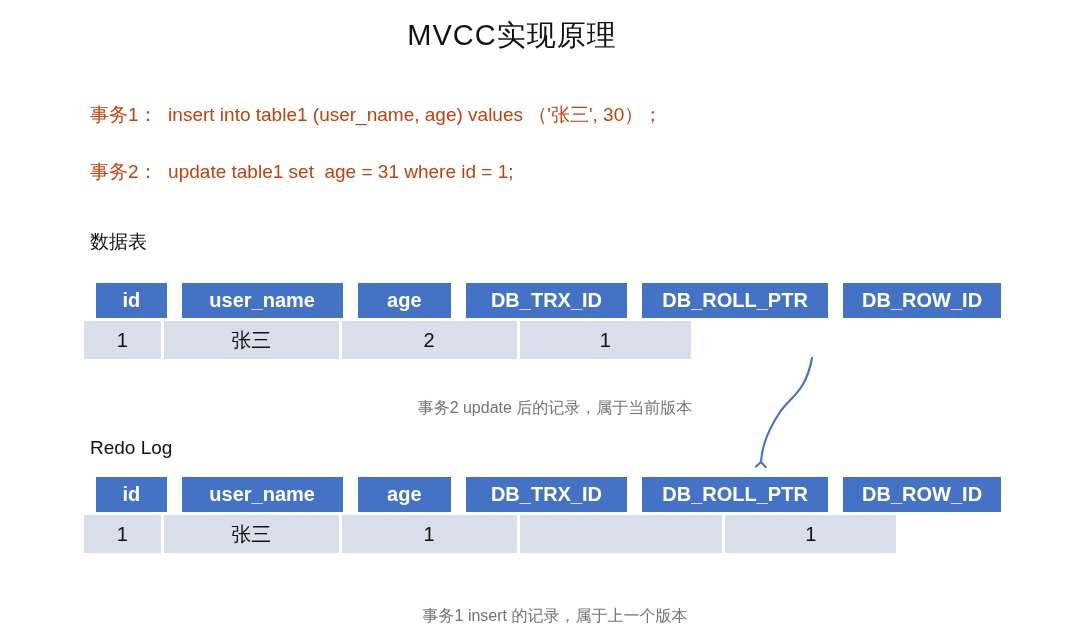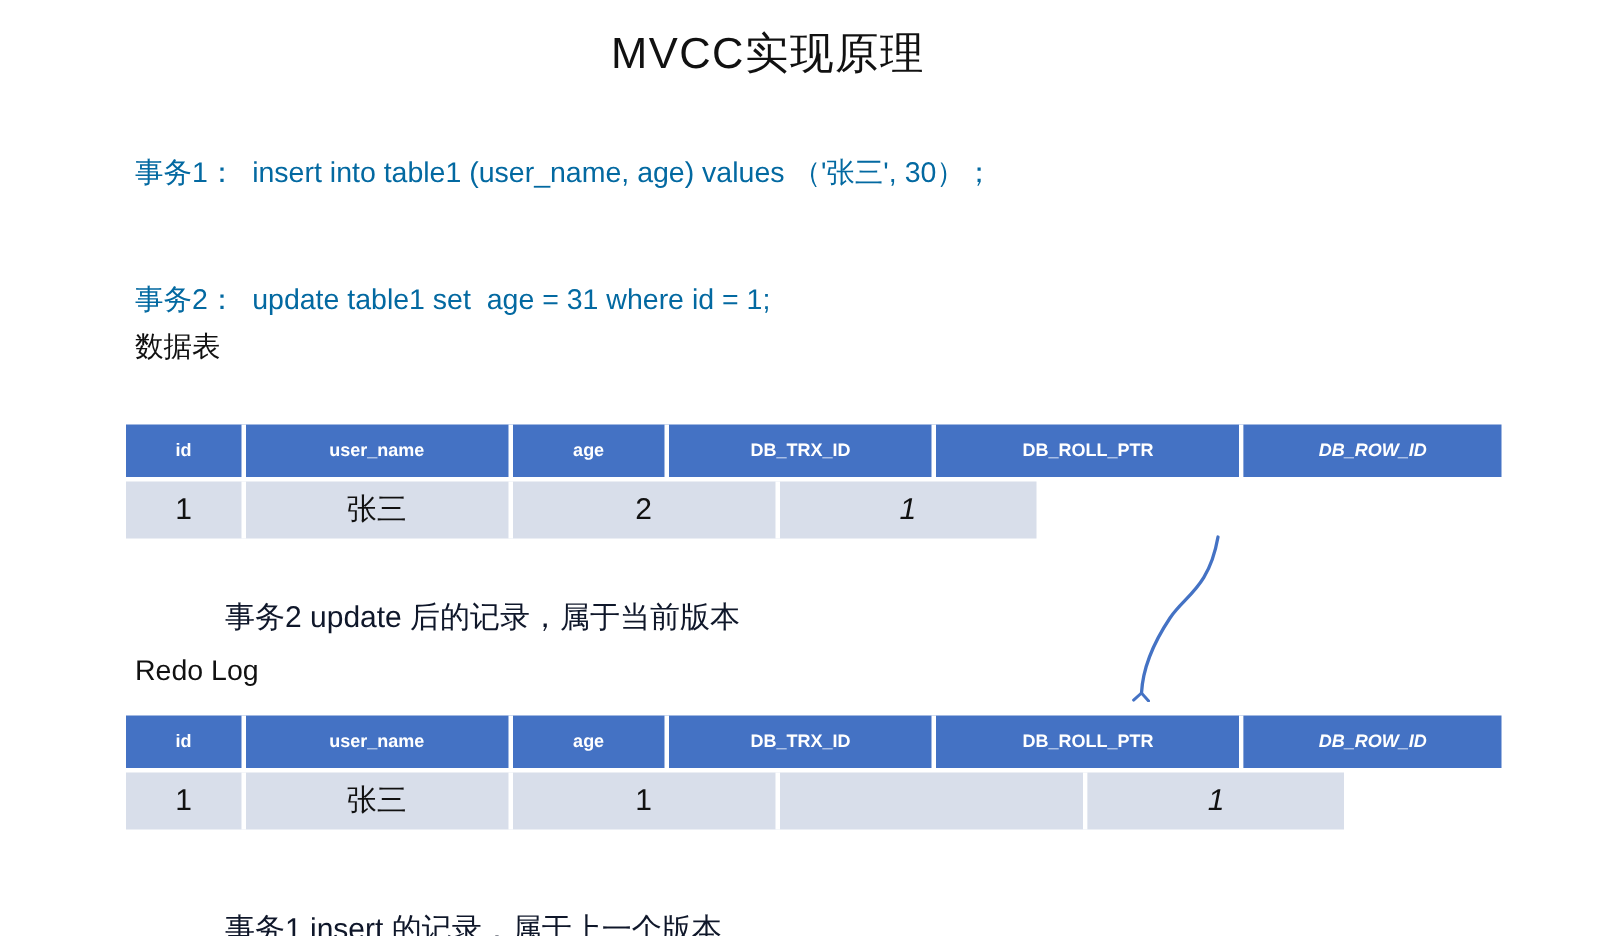--- a/index.html
+++ b/index.html
@@ -24,47 +24,48 @@
     font-size: 29px;
     font-weight: 500;
     letter-spacing: 1px;
     color: #111111;
   }
   .stmt {
     position: absolute;
     left: 90px;
     font-size: 19px;
     white-space: pre;
-    color: #0369a1;
+    color: #c2410c;
   }
   .stmt1 { top: 102px; }
-  .stmt2 { top: 159px; margin-top: 28px; }
+  .stmt2 { top: 159px; }
   .section-label {
     position: absolute;
     left: 90px;
     font-size: 19px;
     color: #111111;
   }
-  .lbl-datatable { top: 218px; }
+  .lbl-datatable { top: 229px; }
   .lbl-redolog { top: 437px; }
   .tbl {
     position: absolute;
     left: 84px;
     width: 917px;
   }
   .tbl1 { top: 283px; }
   .tbl2 { top: 477px; }
   .tbl-row { display: flex; width: 100%; }
   .tbl-row.head .cell {
     background: #4472C4;
     color: #ffffff;
     font-weight: bold;
     height: 35px;
     line-height: 35px;
-    font-size: 12px;
+    font-size: 20px;
+    margin-left: 12px;
   }
   .tbl-row.body { margin-top: 3px; }
   .tbl-row.body .cell {
     background: #D8DEEA;
     color: #111111;
     height: 38px;
     line-height: 38px;
     font-size: 20px;
   }
   .cell {
@@ -72,27 +73,28 @@
     border-right: 3px solid #ffffff;
     overflow: hidden;
     white-space: nowrap;
   }
   .cell:last-child { border-right: none; }
   .c0 { width: 8.7%; }
   .c1 { width: 19.4%; }
   .c2 { width: 11.4%; }
   .c3 { width: 19.4%; }
   .c4 { width: 22.4%; }
-  .c5 { width: 18.7%; font-style: italic; }
+  .c5 { width: 18.7%; }
   .annotation {
     position: absolute;
     left: 150px;
     width: 810px;
-    font-size: 20px;
-    color: #0f172a;
+    text-align: center;
+    font-size: 16px;
+    color: #737373;
   }
   .anno1 { top: 398px; }
   .anno2 { top: 606px; }
   .arrow-layer {
     position: absolute;
     top: 0; left: 0;
     width: 1080px; height: 624px;
     pointer-events: none;
   }
 </style>

